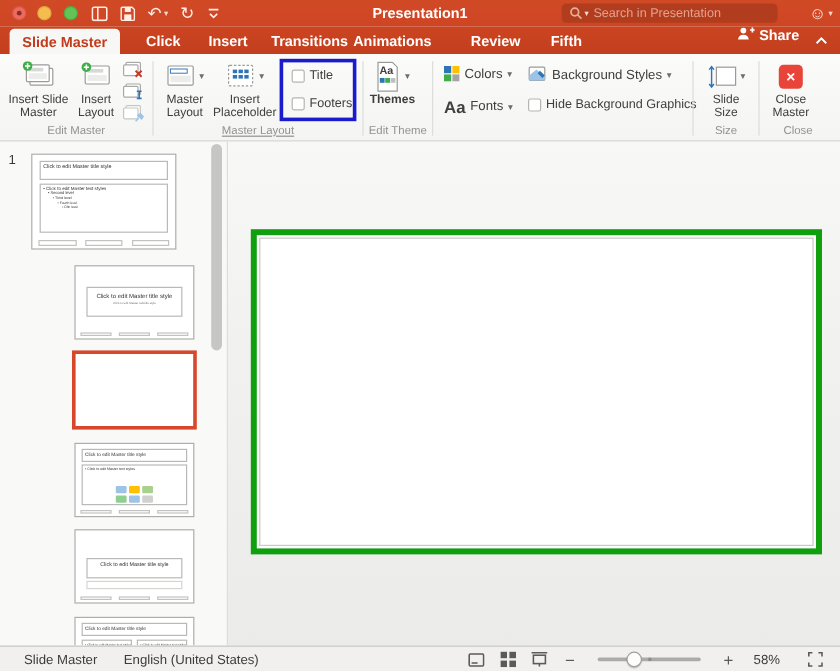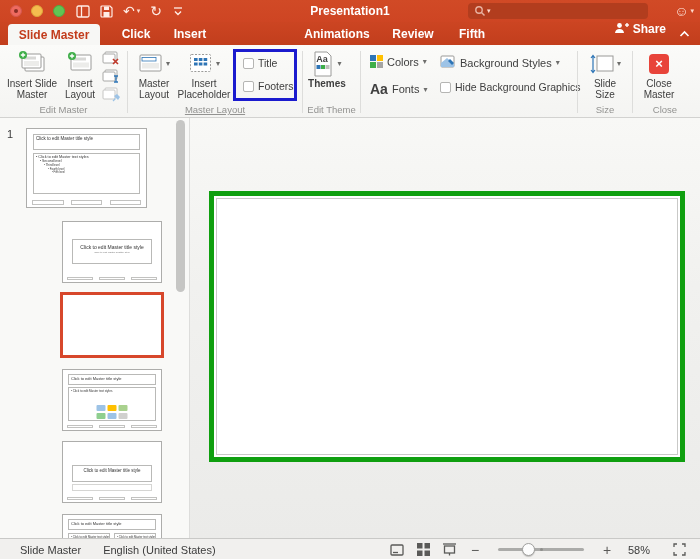--- a/index.html
+++ b/index.html
@@ -138,32 +138,34 @@
           </svg>
       </span>
     </div>
     <div class="doc-title">Presentation1</div>
     <div class="searchbox">
       <svg width="12" height="12" viewBox="0 0 12 12" style="flex:none">
           <circle cx="5" cy="5" r="3.2" fill="none" stroke="#E8B2A1" stroke-width="1.4"></circle>
           <line x1="7.5" y1="7.5" x2="10.5" y2="10.5" stroke="#E8B2A1" stroke-width="1.4"></line>
         </svg>
       <span class="caret-sm" style="margin:0 4px 0 1px;">▾</span>
+      <input type="text" placeholder="Search in Presentation" style="">
     </div>
     <div class="smiley-area">
       <span class="smiley">☺</span>
       <span class="caret-sm">▾</span>
     </div>
   </div>
 
   <div class="tabrow">
     <div class="tab active" style="left:8px;width:92px;">Slide Master</div>
     <div class="tab" style="left:112px;width:48px;">Click</div>
     <div class="tab" style="left:166px;width:48px;">Insert</div>
-    <div class="tab" style="left:300px;width:74px;text-align:right;">Animations</div>
+    <div class="tab" style="left:222px;width:72px;">Transitions</div>
+    <div class="tab" style="left:290px;width:74px;text-align:right;">Animations</div>
     <div class="tab" style="left:388px;width:50px;">Review</div>
     <div class="tab" style="left:452px;width:40px;">Fifth</div>
     <div class="share-area">
       <svg width="15" height="12" viewBox="0 0 15 12">
           <circle cx="5.5" cy="3.5" r="2.4" fill="#fff"></circle>
           <path d="M1 11 q0.5-4 4.5-4 q4 0 4.5 4 z" fill="#fff"></path>
           <line x1="11" y1="3" x2="15" y2="3" stroke="#fff" stroke-width="1.4"></line>
           <line x1="13" y1="1" x2="13" y2="5" stroke="#fff" stroke-width="1.4"></line>
         </svg>
       <span>Share</span>

